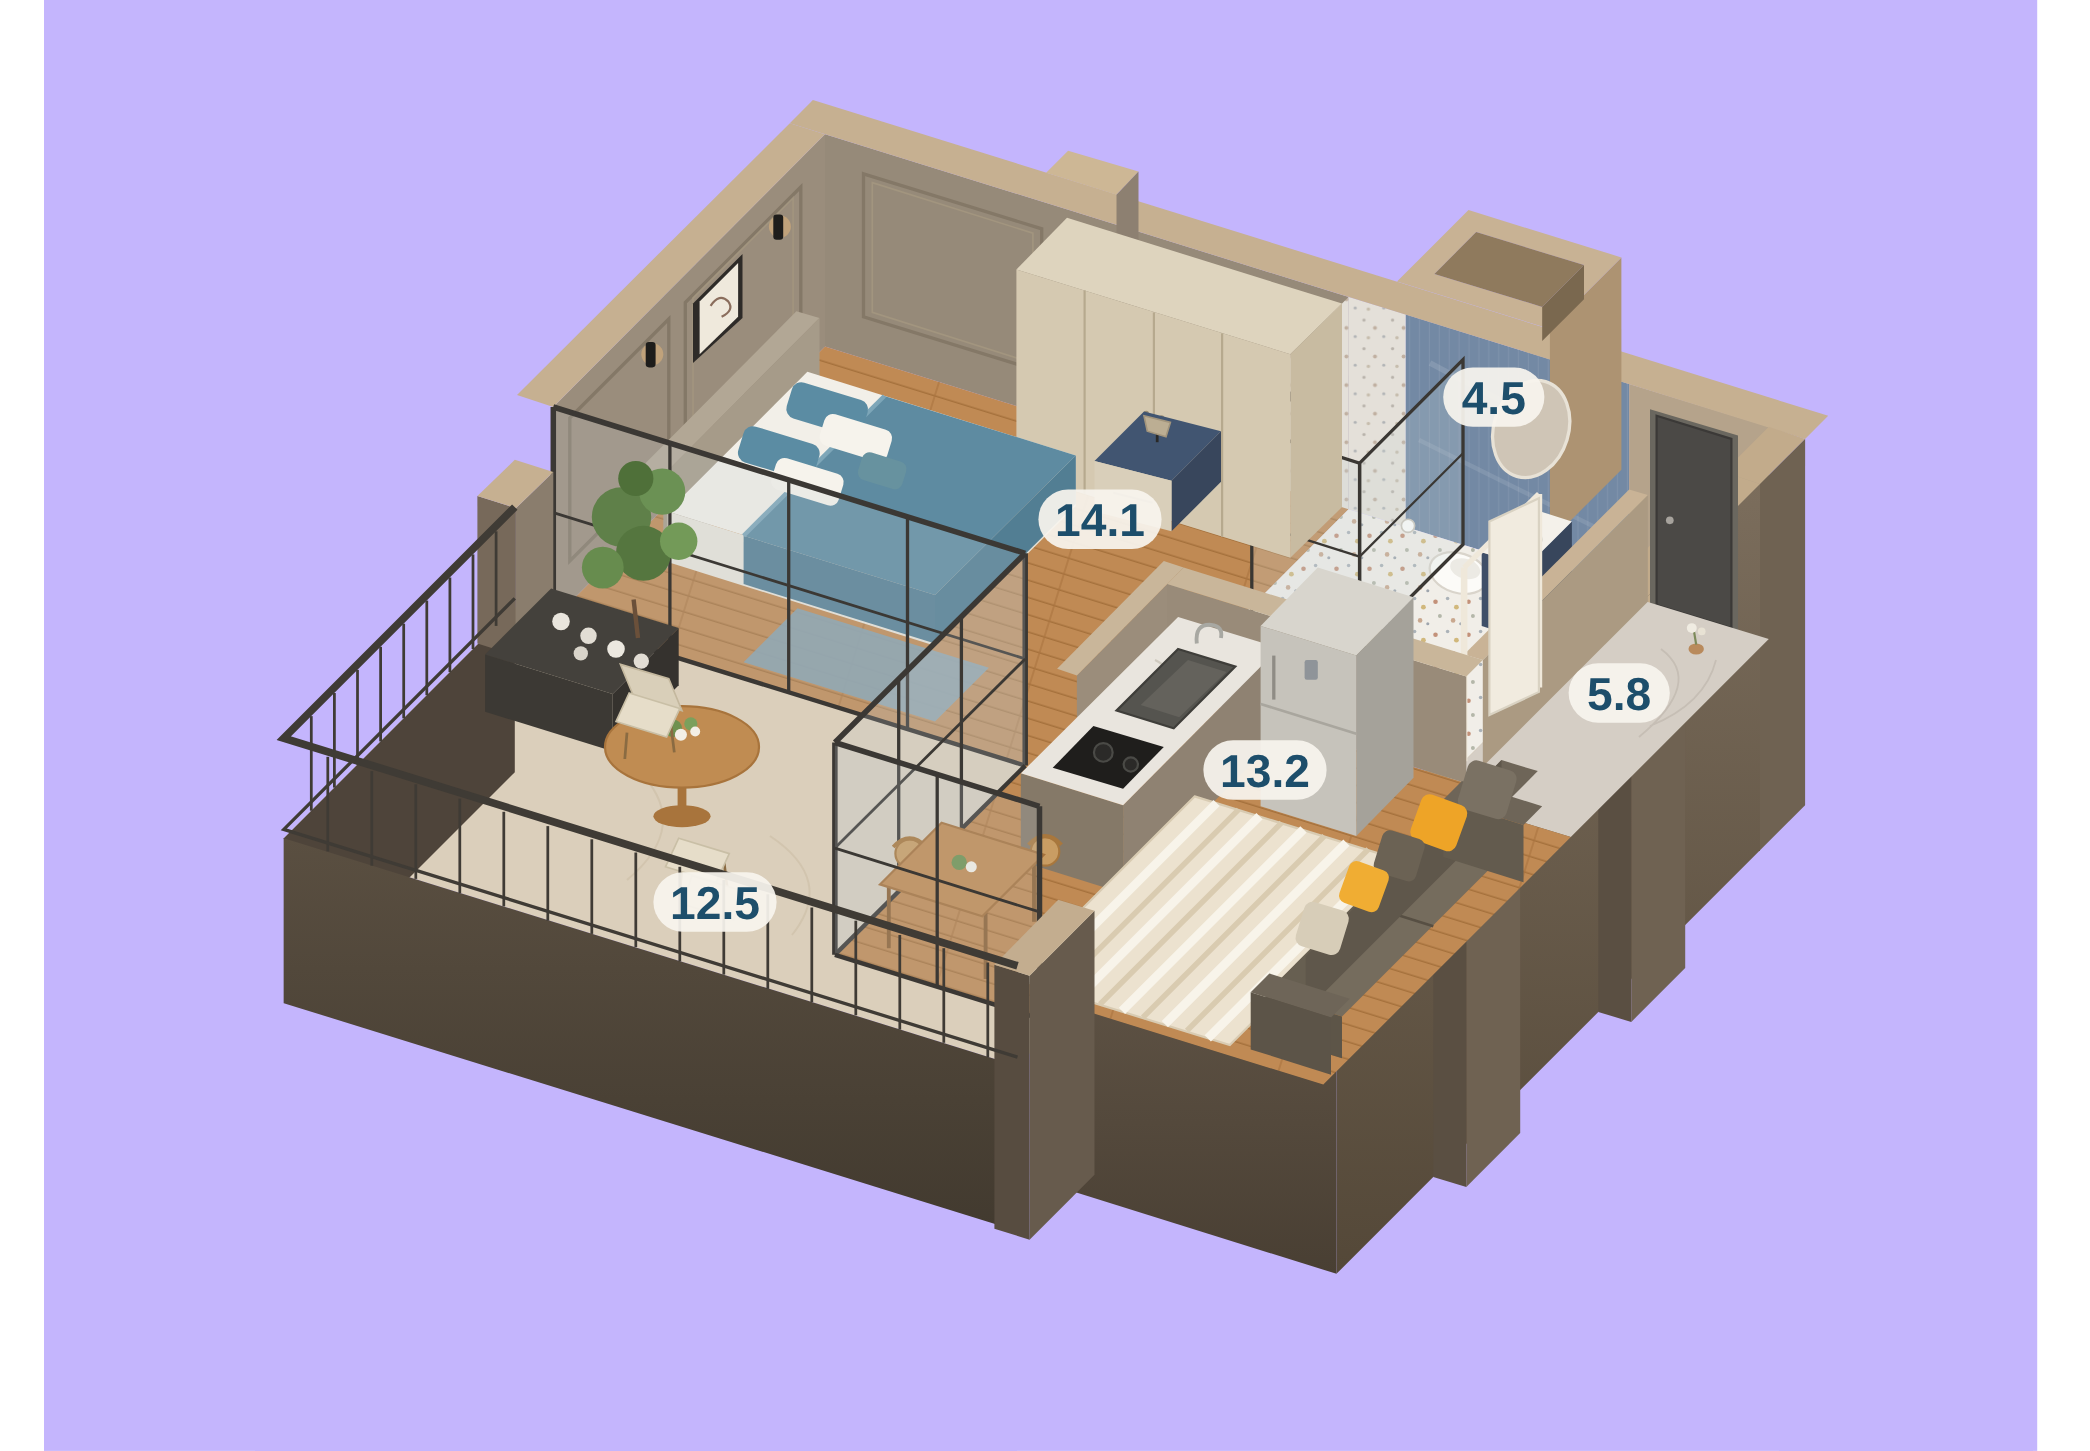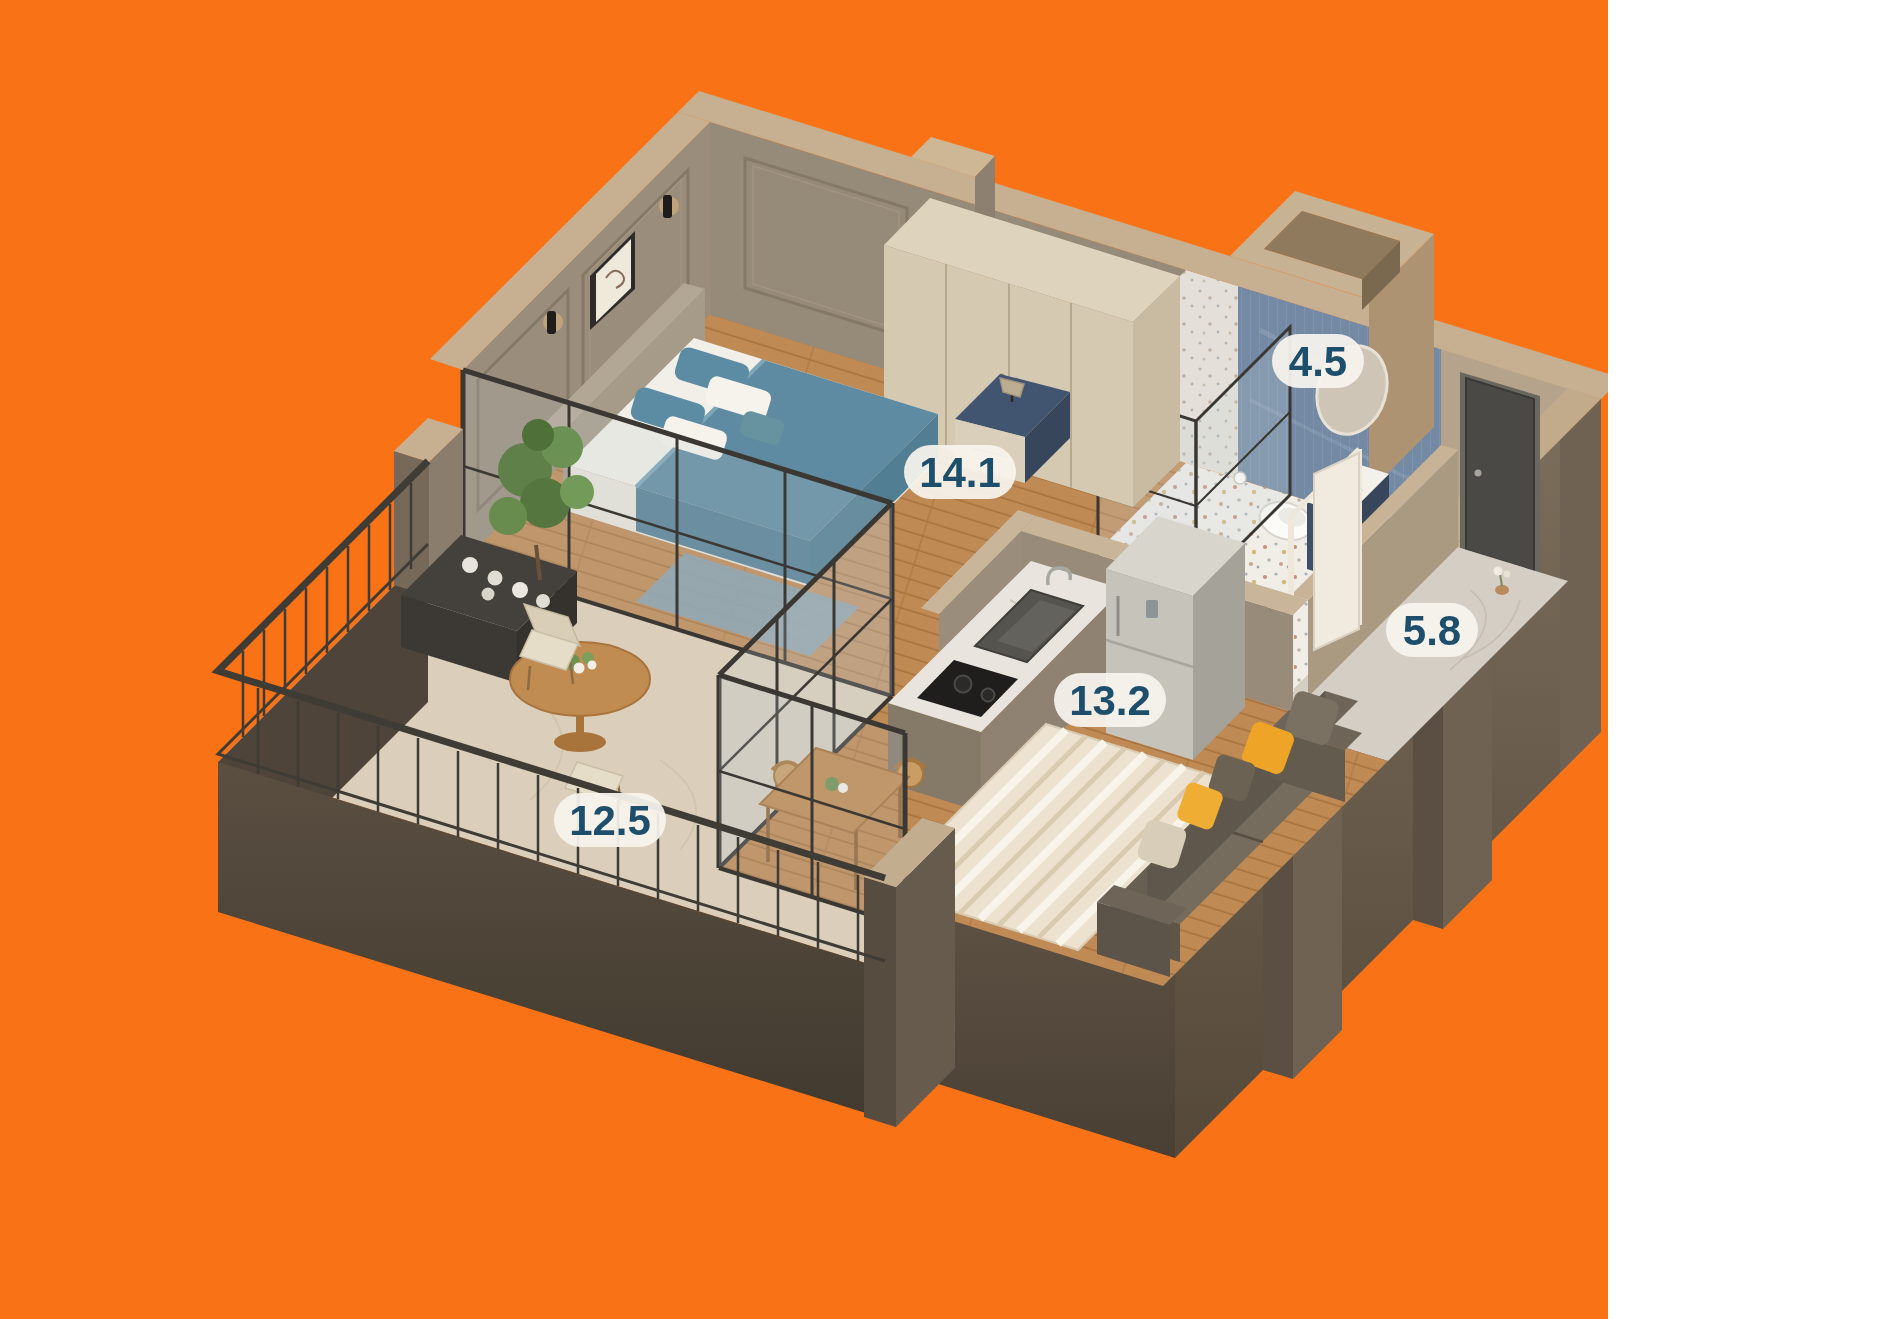--- a/index.html
+++ b/index.html
@@ -1,17 +1,17 @@
 <!DOCTYPE html>
 <html><head>
 <meta charset="utf-8">
 <style>
   html,body{margin:0;padding:0;background:#ffffff;}
   body{font-family:"Liberation Sans", sans-serif;}
-  .stage{position:relative;width:1608px;height:1319px;background:#f97316;overflow:hidden;}
+  .stage{position:relative;width:1812px;height:1319px;background:#c4b5fd;overflow:hidden;margin-left:40px;}
   svg{display:block;}
   .room-pill{fill:#f7f4ee;fill-opacity:.93;}
   .room-area{font-family:"Liberation Sans", sans-serif;font-weight:bold;font-size:42px;fill:#1d4e6b;text-anchor:middle;}
 </style>
 </head>
 <body>
 
 <div class="stage">
 <svg width="1900" height="1319" viewBox="0 0 1900 1319">
 <defs>

